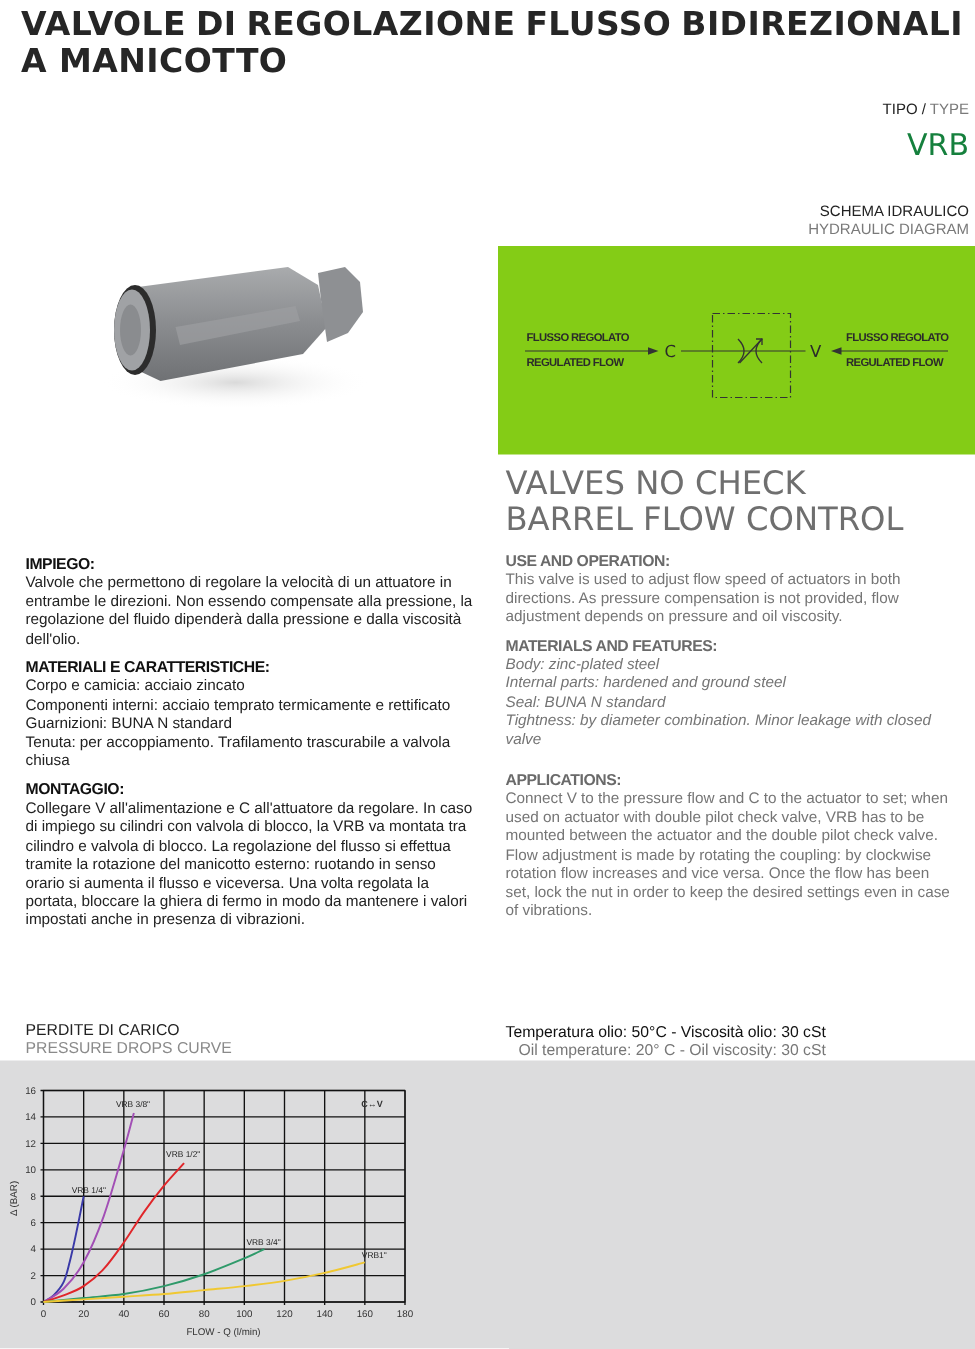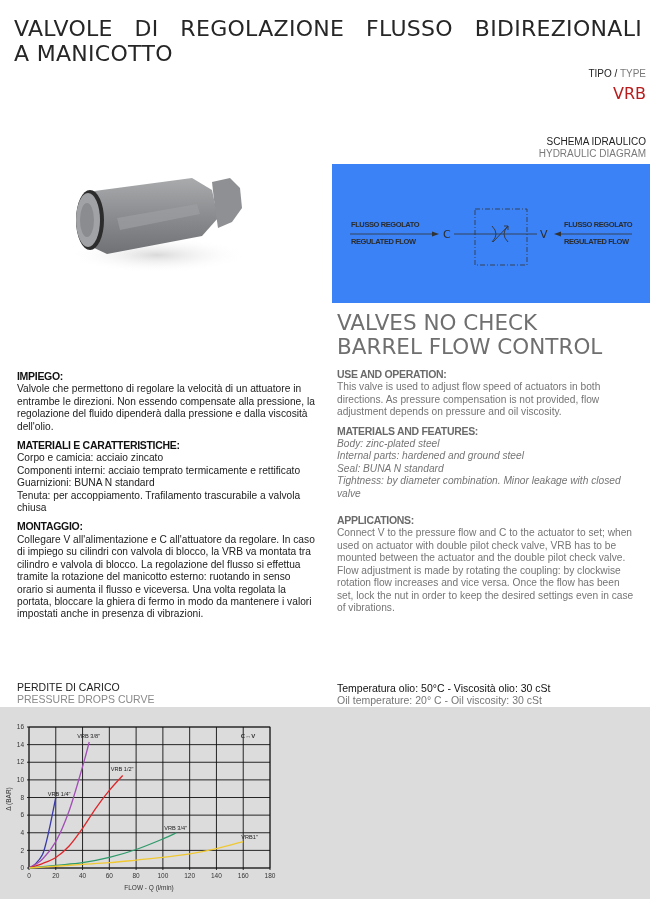--- a/index.html
+++ b/index.html
@@ -1,38 +1,38 @@
 <!DOCTYPE html>
 <html><head>
 <meta charset="utf-8">
 <style>
   html,body{margin:0;padding:0;}
   body{width:650px;height:899px;position:relative;background:#ffffff;font-family:"Liberation Sans",sans-serif;color:#2b2b2b;overflow:hidden;}
-  .title{position:absolute;left:14px;top:16px;width:628px;font-size:22px;line-height:25px;letter-spacing:0.3px;color:#262626;font-family:"DejaVu Sans",sans-serif;font-weight:normal;}
+  .title{position:absolute;left:14px;top:4px;width:628px;font-size:22px;line-height:25px;letter-spacing:0.3px;color:#262626;font-family:"DejaVu Sans",sans-serif;font-weight:bold;}
   .title .l1{display:flex;justify-content:space-between;}
   .tipo{position:absolute;right:4px;top:68px;text-align:right;font-size:10px;color:#222;}
   .tipo .en{color:#7a7a7a;}
-  .vrb{position:absolute;right:4px;top:84px;font-size:16px;font-family:"DejaVu Sans",sans-serif;color:#b91c1c;}
+  .vrb{position:absolute;right:4px;top:84px;font-size:20px;font-family:"DejaVu Sans",sans-serif;color:#15803d;}
   .schema{position:absolute;right:4px;top:136px;text-align:right;font-size:10px;line-height:12px;}
   .schema .it{color:#222;}
   .schema .en{color:#7a7a7a;}
   .product{position:absolute;left:62px;top:170px;width:200px;height:115px;}
-  .diagram{position:absolute;left:332px;top:164px;width:318px;height:139px;background:#3b82f6;}
+  .diagram{position:absolute;left:332px;top:164px;width:318px;height:139px;background:#84cc16;}
   .en-title{position:absolute;left:337px;top:311px;font-size:21.5px;line-height:24px;color:#6f6f6f;font-family:"DejaVu Sans",sans-serif;}
   .col{position:absolute;font-size:10.2px;line-height:12.4px;}
   .col h3{margin:0 0 1px 0;font-size:10.5px;font-weight:bold;letter-spacing:-0.3px;}
   .col p{margin:0 0 6px 0;}
   .left{left:17px;top:370px;width:300px;color:#222;}
   .left h3{color:#111;}
   .right{left:337px;top:370px;width:300px;color:#757575;}
   .right h3{color:#6a6a6a;}
   .perdite{position:absolute;left:17px;top:681px;font-size:10.5px;line-height:12px;}
   .perdite .it{color:#222;}
   .perdite .en{color:#8a8a8a;}
-  .oil{position:absolute;left:337px;top:682px;font-size:10.5px;line-height:12px;}
+  .oil{position:absolute;left:337px;top:682px;font-size:10.5px;line-height:12px;text-align:right;}
   .oil .it{color:#111;}
   .oil .en{color:#777;}
   .band{position:absolute;left:0;top:707px;width:650px;height:192px;background:#dcdcdd;}
   .chart{position:absolute;left:0;top:707px;width:290px;height:192px;}
 </style>
 </head>
 <body>
 
 <div class="title">
   <div class="l1" id="title-l1">

